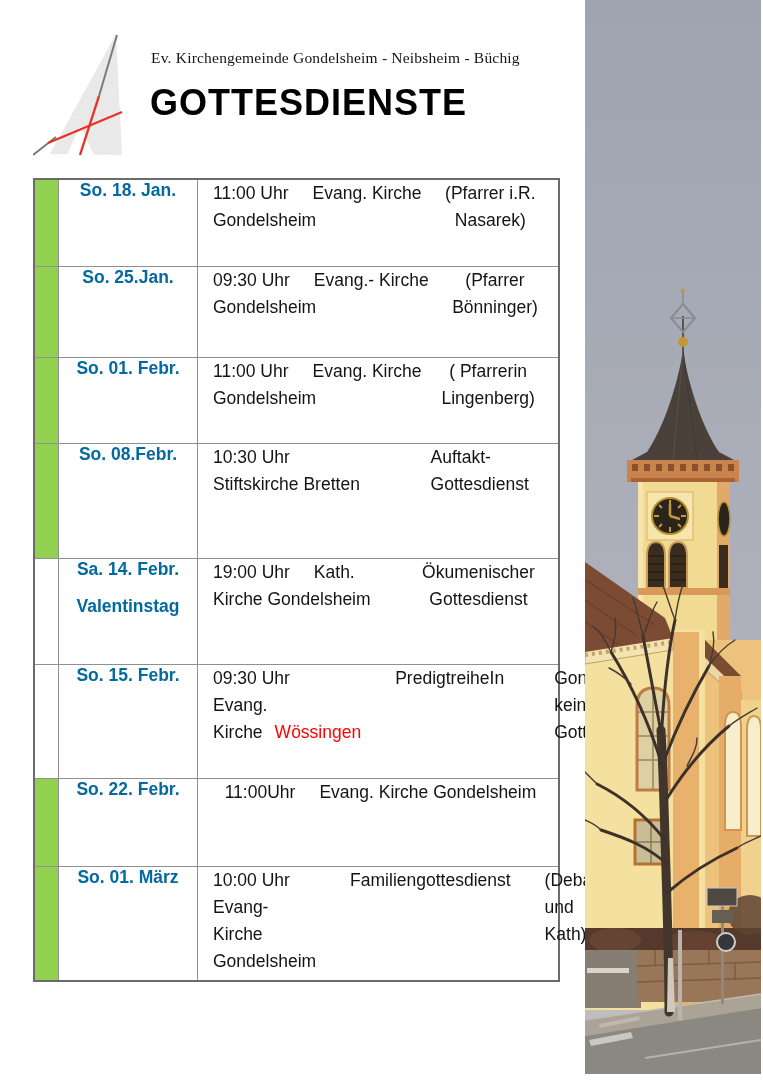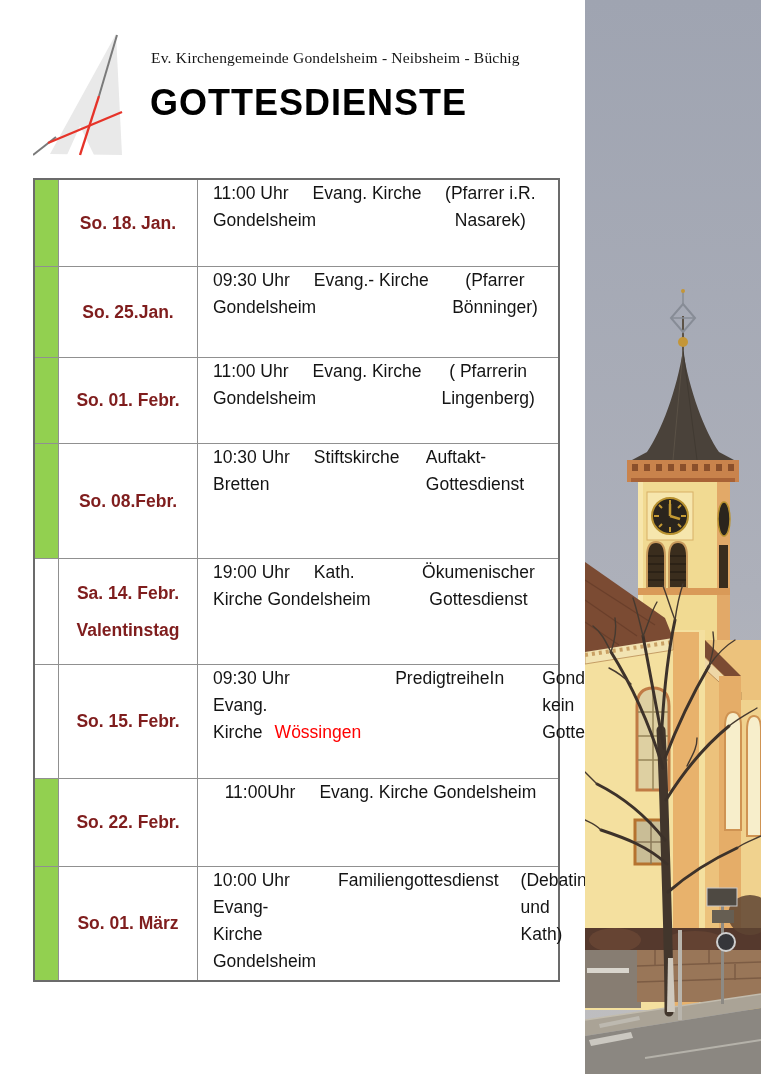--- a/index.html
+++ b/index.html
@@ -22,31 +22,31 @@
   .table{
     position:absolute;left:33px;top:178px;width:527px;
     border:2px solid #6b6b6b;background:#fff;box-sizing:border-box;
   }
   .trow{display:flex;border-bottom:1px solid #909090;box-sizing:border-box;}
   .trow:last-child{border-bottom:none;}
   .c-bar{width:24px;flex:0 0 24px;border-right:1px solid #909090;box-sizing:border-box;}
   .c-bar.green{background:#92d050;}
   .c-date{
     width:139px;flex:0 0 139px;border-right:1px solid #909090;box-sizing:border-box;
-    display:flex;flex-direction:column;justify-content:center;align-items:center;
-    font-weight:bold;font-size:17.5px;text-align:center;color:#7f1d1d;
+    display:flex;flex-direction:column;justify-content:flex-start;align-items:center;
+    font-weight:bold;font-size:17.5px;text-align:center;color:#0369a1;
   }
   .date-note{margin-top:16px;}
   .c-det{
     flex:1;display:flex;flex-direction:row;justify-content:center;
     padding:0 10px 0 15px;font-size:17.5px;line-height:27px;box-sizing:border-box;color:#141414;
   }
   .gap{display:inline-block;width:24px;}
   .center{text-align:center;}
-  .indent{margin-left:22px;}
+  .indent{margin-left:34px;}
   .split{display:flex;justify-content:space-between;margin-left:34px;margin-right:16px;}
   .spacer{height:27px;}
   .loc-red{color:#ff0000;margin-left:12px;}
   
   .photo{position:absolute;left:585px;top:0;width:176px;height:1074px;}
   .photo svg{display:block;width:100%;height:100%;}
 </style>
 </head>
 <body>
 

